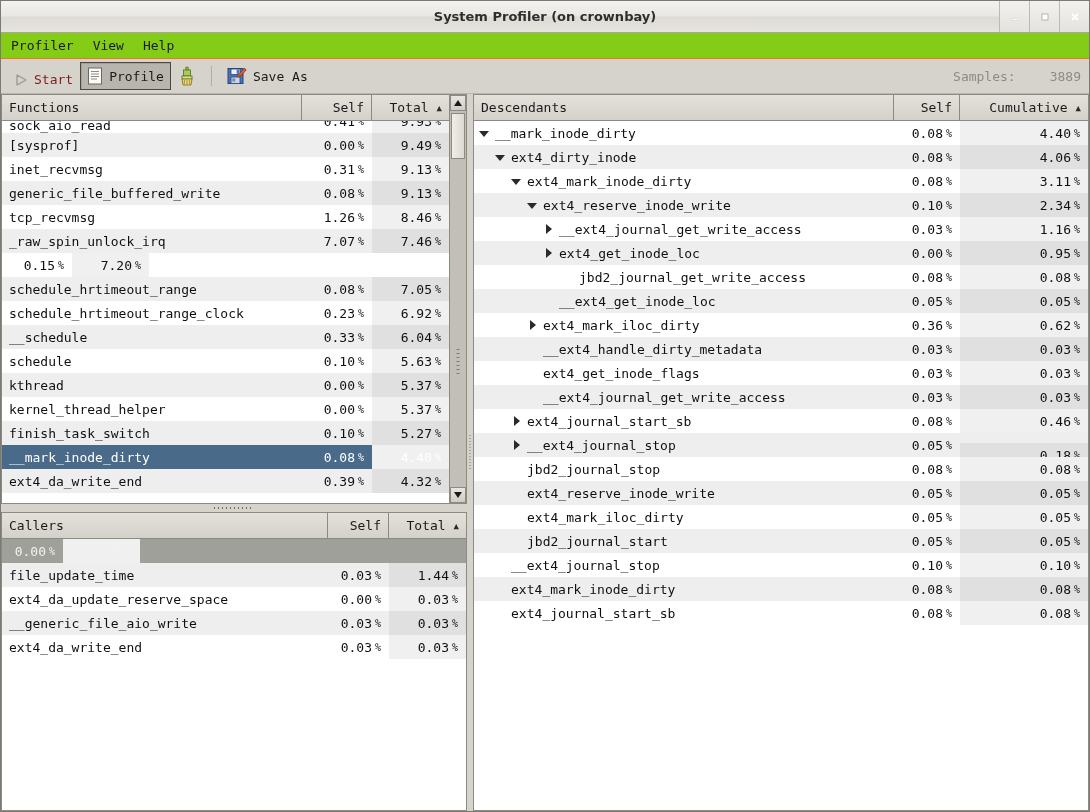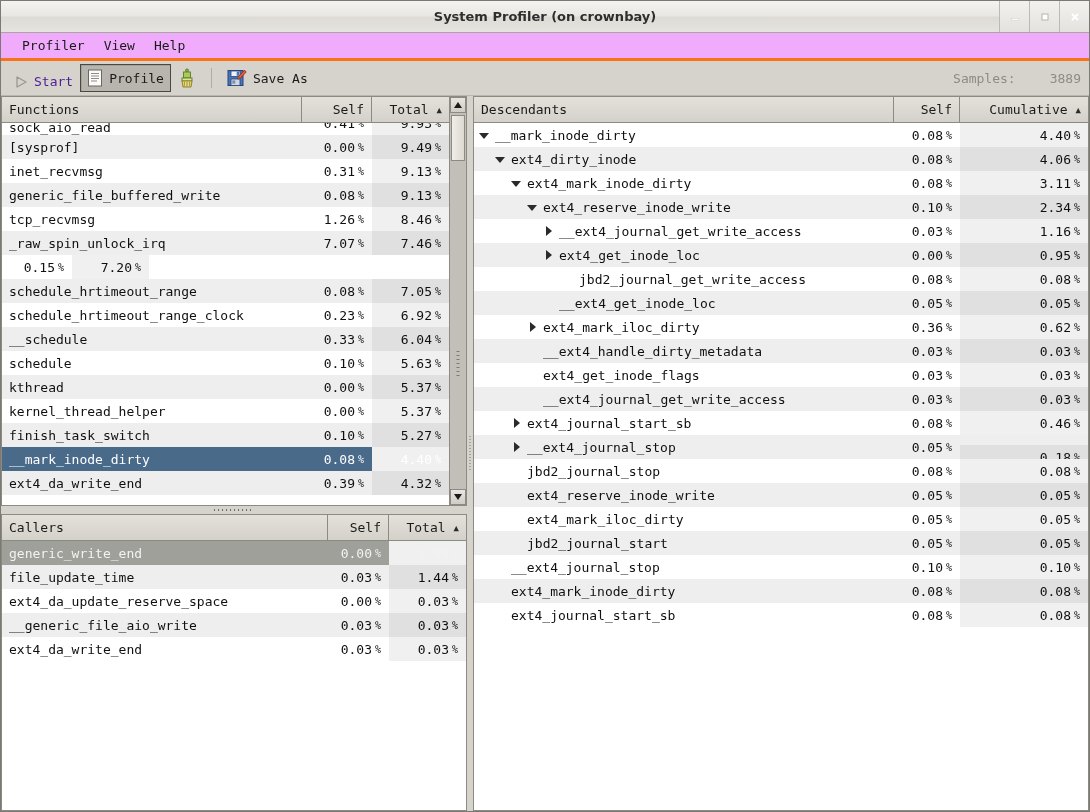--- a/index.html
+++ b/index.html
@@ -56,25 +56,25 @@
     color: #ffffff;
     font-family: "DejaVu Sans", sans-serif;
     font-size: 13px;
   }
   .winbtn svg { display:block; }
 
   
   .menubar {
     height: 25px;
     flex: 0 0 25px;
-    background: #f0abfc;
+    background: #84cc16;
     display: flex;
     align-items: center;
-    padding-left: 19px;
-    border-bottom: 3px solid #f97316;
+    padding-left: 8px;
+    border-bottom: 1px solid #f97316;
   }
   .menuitem {
     font-family: "DejaVu Sans Mono", monospace;
     font-size: 13px;
     color: #1a1a1a;
     padding: 2px 9px 2px 2px;
     margin-right: 8px;
     white-space: nowrap;
   }
 
@@ -93,21 +93,21 @@
     display: flex;
     align-items: center;
     height: 28px;
     padding: 0 7px;
     gap: 6px;
     font-family: "DejaVu Sans Mono", monospace;
     font-size: 13px;
     color: #1a1a1a;
     white-space: nowrap;
   }
-  .tbitem.disabled { color: #4c1d95; margin-top: 7px; }
+  .tbitem.disabled { color: #7f1d1d; margin-top: 7px; }
   .tbitem.pressed {
     background: #b8b5ae;
     border: 1px solid #4a4843;
     box-shadow: inset 1px 1px 0 #a5a29b;
     height: 26px;
     padding: 0 6px;
   }
   .tbsep {
     width: 1px; height: 20px;
     background: #b0ada6;
@@ -517,21 +517,20 @@
               <div class="th num" style="flex:0 0 61px;">
                 <span>Self</span>
               </div>
               <div class="th num" style="flex:0 0 77px;border-right:none;">
                 <span>Total</span>
                 <span class="sortarrow">▲</span>
               </div>
             </div>
             <div class="tv-rows" id="callers-rows">
                 <div class="row odd sel-gray">
-                  <div class="c-name">generic_write_end</div>
                   <div class="c-num" style="flex: 0 0 61px;">0.00<span class="pct-sym">%</span></div>
                   <div class="c-num sortedcol" style="flex: 0 0 77px;">2.88<span class="pct-sym">%</span></div>
                 </div>
                 <div class="row even">
                   <div class="c-name">file_update_time</div>
                   <div class="c-num" style="flex: 0 0 61px;">0.03<span class="pct-sym">%</span></div>
                   <div class="c-num sortedcol" style="flex: 0 0 77px;">1.44<span class="pct-sym">%</span></div>
                 </div>
                 <div class="row odd">
                   <div class="c-name">ext4_da_update_reserve_space</div>

